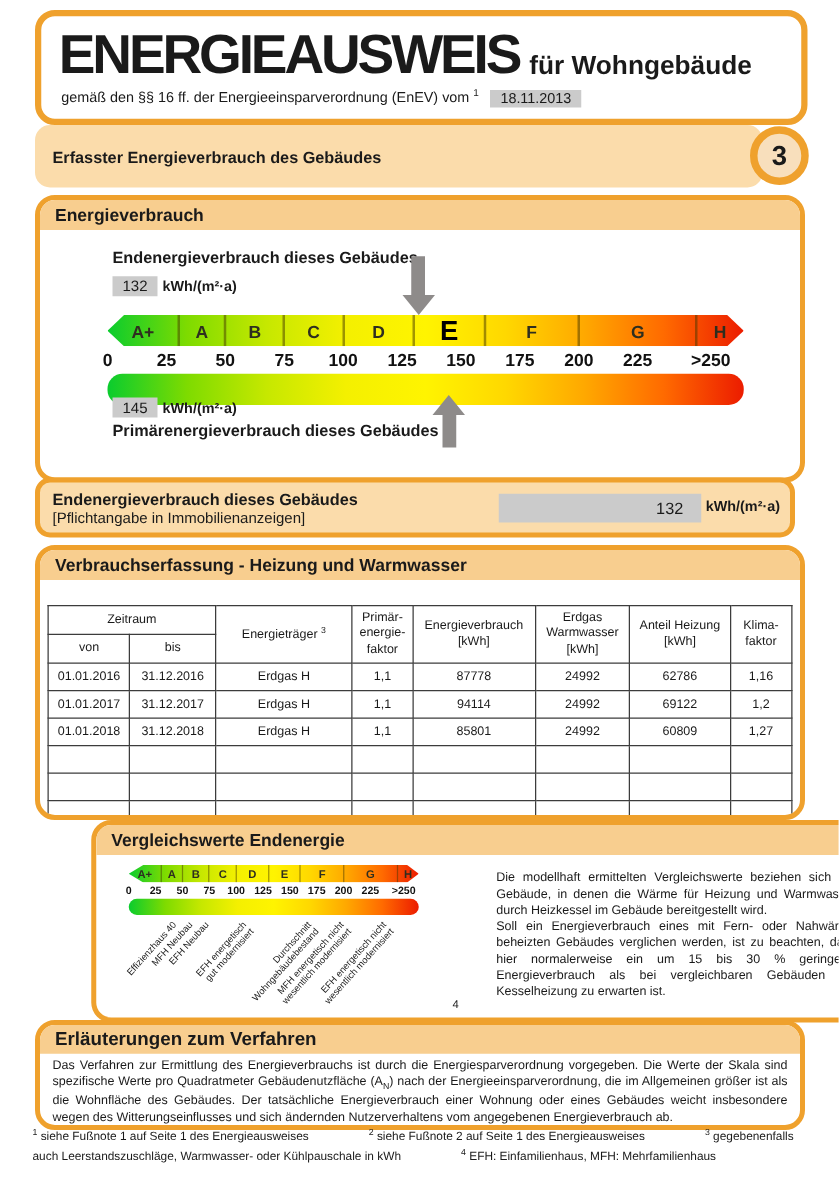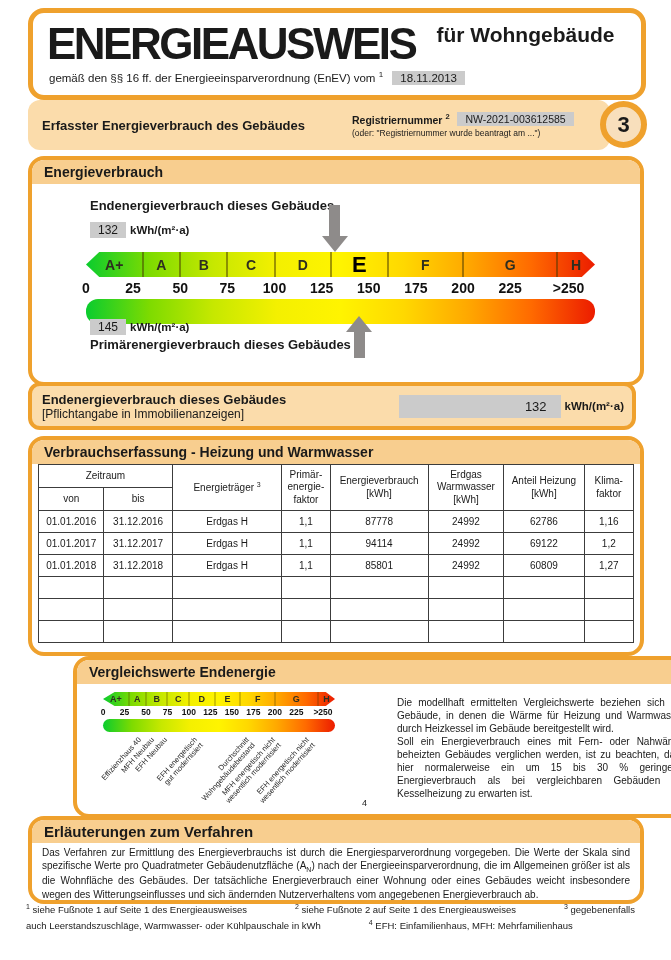--- a/index.html
+++ b/index.html
@@ -2,21 +2,21 @@
 <html lang="de" style="--accent: #EFA12D; --peach: #F8CE8F; --banner: #FBDCAB; --gray: #CBCBCB; --arrow: #8E8B8A;"><head>
 <meta charset="utf-8">
 <style>
   html,body{margin:0;padding:0;background:#ffffff;}
   #page{position:relative;width:671px;height:960px;background:#fff;
         font-family:"Liberation Sans", sans-serif;color:#1a1a1a;overflow:hidden;}
 
   
   .title-box{position:absolute;left:28px;top:8px;width:608px;height:82px;
              border:5px solid var(--accent,#EFA12D);border-radius:16px;background:#fff;}
-  .title-line{margin:10px 0 0 14px;display:flex;align-items:flex-start;gap:21px;}
+  .title-line{margin:10px 0 0 14px;display:flex;align-items:flex-end;gap:8px;}
   .main-title{font-size:44px;font-weight:bold;letter-spacing:-2.5px;line-height:.95;}
   .title-suffix{font-size:21px;font-weight:bold;}
   .law-line{margin:5px 0 0 16px;font-size:11.5px;}
   .law-line sup{font-size:8px;}
   .chip{display:inline-block;background:var(--gray,#CBCBCB);padding:1px 8px;font-weight:normal;}
   .chip-date{margin-left:6px;font-size:11.5px;}
 
   
   .banner{position:absolute;left:28px;top:100px;width:582px;height:50px;background:var(--banner,#FBDCAB);
           border-radius:12px;display:flex;align-items:center;}
@@ -75,21 +75,21 @@
   .strip{position:absolute;left:28px;top:382px;width:600px;height:40px;background:var(--banner,#FBDCAB);
          border:4px solid var(--accent,#EFA12D);border-radius:12px;display:flex;align-items:center;}
   .strip-text{flex:1;padding-left:10px;}
   .strip-title{font-size:13px;font-weight:bold;}
   .strip-sub{font-size:12px;}
   .strip-value{display:flex;align-items:center;margin-right:8px;}
   .chip-wide{width:140px;text-align:right;padding:4px 14px 4px 8px;font-size:13px;}
 
   
   #sec-table{top:436px;height:212px;}
-  #consumption-table{border-collapse:collapse;width:calc(100% - 12px);margin:0 6px;font-size:10px;}
+  #consumption-table{border-collapse:collapse;width:calc(100% - 12px);margin:20px 6px;font-size:10px;}
   #consumption-table th,#consumption-table td{border:1px solid #3c3c3c;text-align:center;vertical-align:middle;}
   #consumption-table th{font-weight:normal;white-space:pre-line;padding:2px 2px;line-height:1.25;}
   #consumption-table th sup{font-size:7px;}
   #consumption-table td{height:21px;padding:0 2px;}
   .th-zeitraum{height:18px;}
   #thead-row2 th{height:18px;}
 
   
   #sec-compare{top:656px;height:154px;margin-left:45px;}
   #mini-scale{left:26px;top:8px;width:232px;height:125px;}
@@ -131,28 +131,20 @@
     </div>
     <div class="law-line">
       <span>gemäß den §§ 16 ff. der Energieeinsparverordnung (EnEV) vom</span>
       <sup>1</sup>
       <span class="chip chip-date">18.11.2013</span>
     </div>
   </div>
 
   <div class="banner">
     <div class="banner-title">Erfasster Energieverbrauch des Gebäudes</div>
-    <div class="banner-reg">
-      <div class="reg-line1">
-        <span>Registriernummer</span>
-        <sup>2</sup>
-        <span class="chip reg-chip">NW-2021-003612585</span>
-      </div>
-      <div class="reg-line2">(oder: "Registriernummer wurde beantragt am ...")</div>
-    </div>
   </div>
   <div class="page-circle">
     <span>3</span>
   </div>
 
   <div class="sec" id="sec-consumption">
     <div class="sec-bar">Energieverbrauch</div>
     <div class="sec-body">
       <div class="lbl-end">Endenergieverbrauch dieses Gebäudes</div>
       <div class="chiprow chiprow-end">

